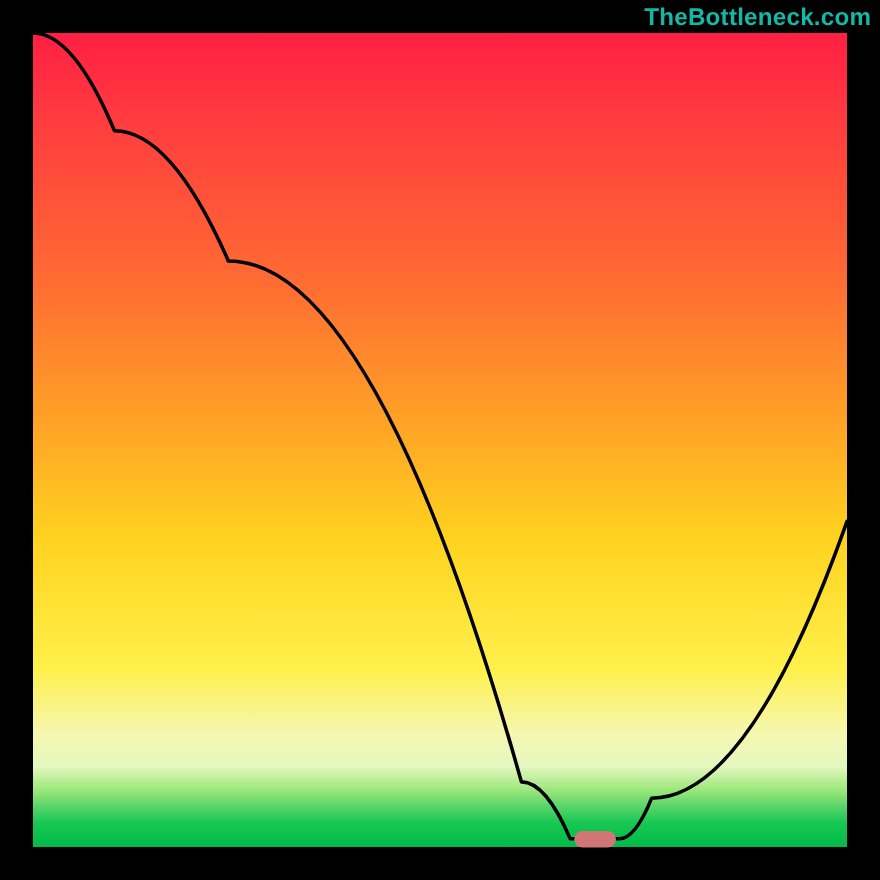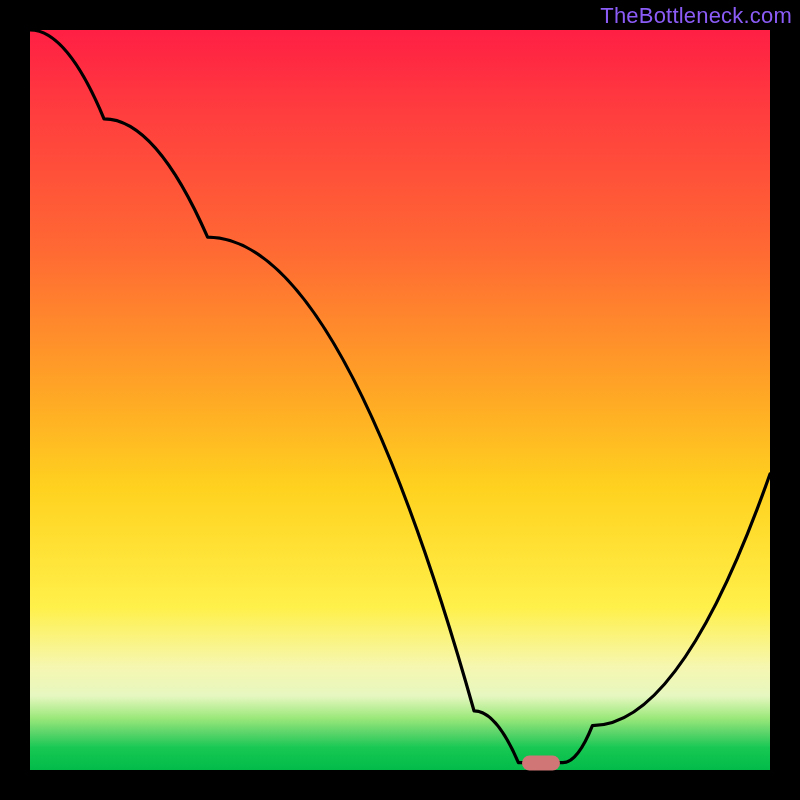--- a/index.html
+++ b/index.html
@@ -38,23 +38,23 @@
       #9be87a 93%,
       #5ad46a 95%,
       #18c853 97%,
       #01bb49 100%
     );
   }
   .watermark {
     position: absolute;
     top: 3px;
     right: 8px;
-    color: #8b5cf6;
+    color: #14b8a6;
     font-size: 22px;
-    font-weight: 400;
+    font-weight: 700;
     letter-spacing: 0.2px;
     margin-left: 24px;
   }
   svg.curve {
     position: absolute;
     left: 0;
     top: 0;
     width: 740px;
     height: 740px;
   }

